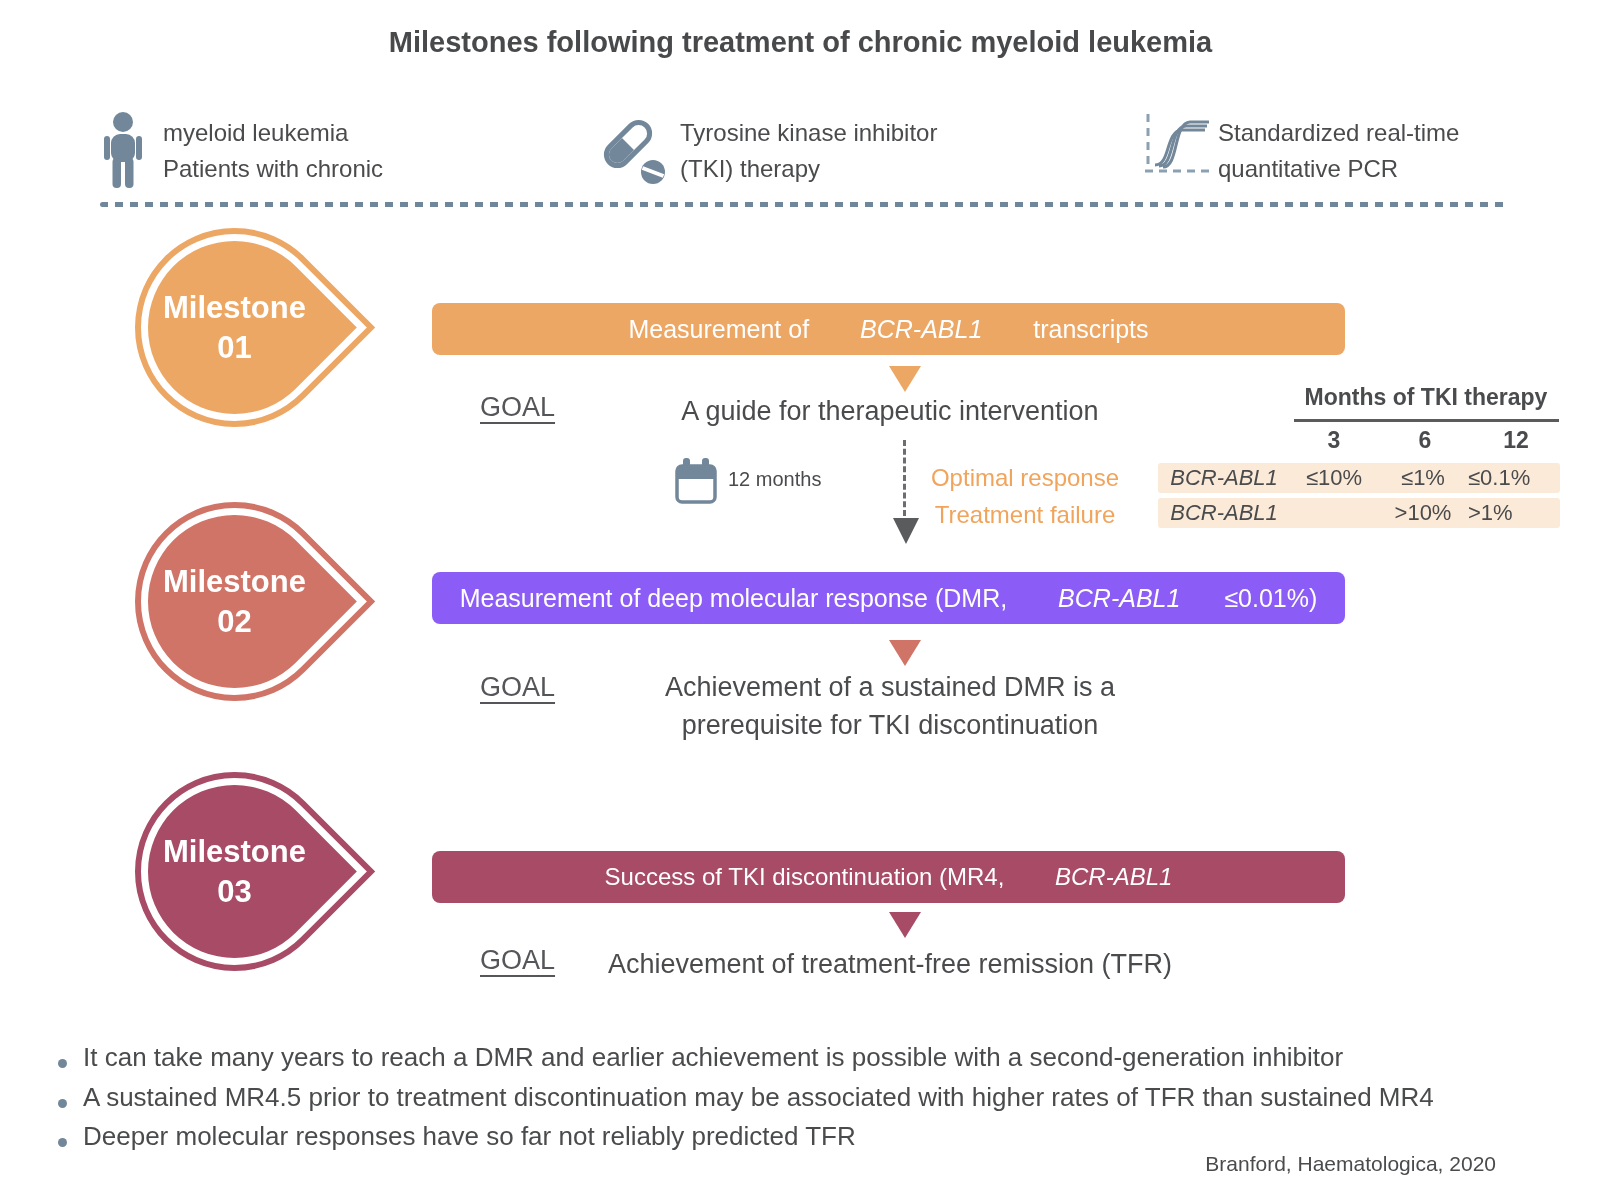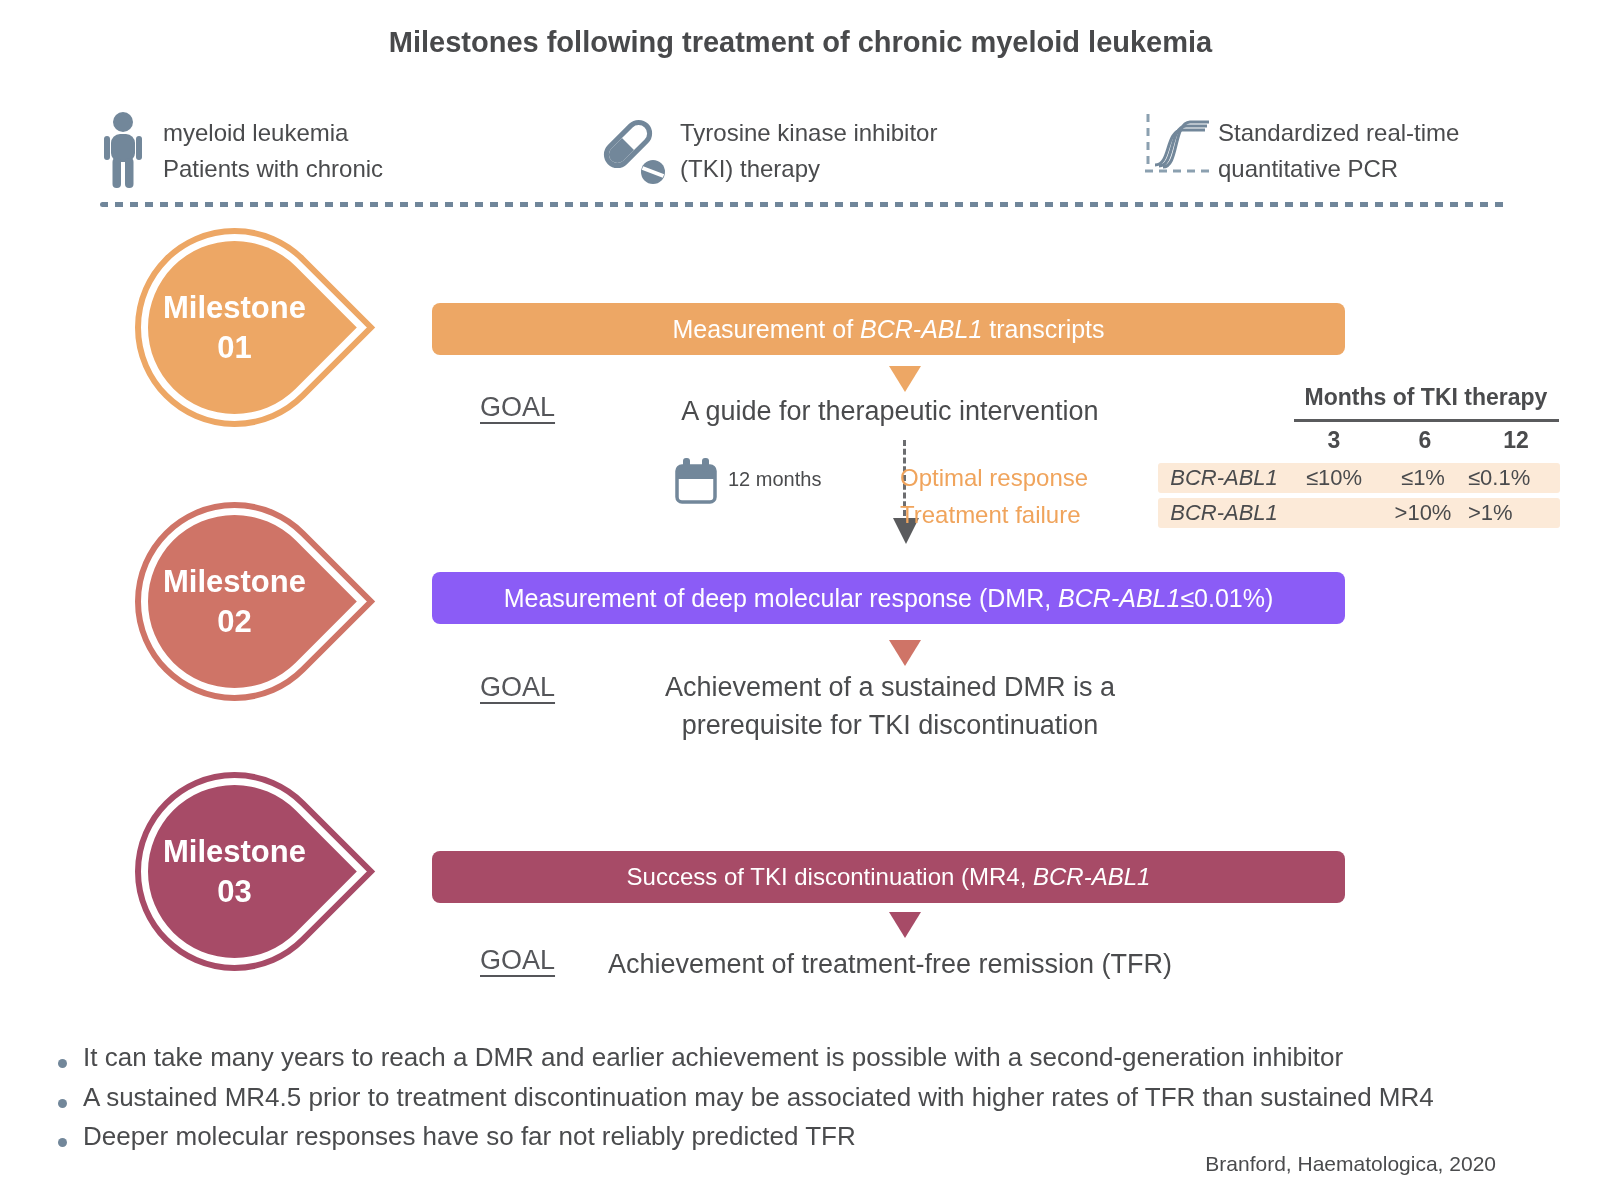--- a/index.html
+++ b/index.html
@@ -18,38 +18,38 @@
   .pin{width:187px;height:187px;box-sizing:content-box;border:6px solid var(--c);
        background:#fff;border-radius:50% 0 50% 50%;transform:rotate(45deg);}
   .pin::before{content:"";position:absolute;inset:7px;background:var(--c);
        border-radius:50% 0 50% 50%;}
   .pin-label{position:absolute;inset:0;display:flex;flex-direction:column;align-items:center;
        justify-content:center;transform:rotate(-45deg);color:#fff;font-weight:bold;
        font-size:31px;line-height:40px;text-align:center;}
   .pin-label span{display:block;}
 
   .bar{left:432px;width:913px;height:52px;border-radius:8px;color:#fff;font-size:25px;
-       display:flex;align-items:center;justify-content:center;}
+       display:flex;align-items:center;justify-content:center;gap:44px;}
   .bar span,.bar em{white-space:pre;}
   .bar em{font-style:italic;}
 
   .tri{width:0;height:0;border-left:16px solid transparent;border-right:16px solid transparent;
        border-top:26px solid var(--c);}
 
   .goal{font-size:27px;color:#55565a;text-decoration:underline;text-underline-offset:6px;
         text-decoration-thickness:2px;}
   .goal-text{font-size:27px;color:#4a4b4d;text-align:center;line-height:38px;}
 
   .months-label{font-size:20px;color:#4a4b4d;}
 
   .dash-line{width:0;height:76px;border-left:3px dashed #6c6d70;}
   .dash-head{width:0;height:0;border-left:13px solid transparent;border-right:13px solid transparent;
              border-top:26px solid #5a5b5d;}
 
-  .cat-label{width:250px;text-align:left;font-size:24px;color:#f0a45c;}
+  .cat-label{width:250px;text-align:center;font-size:24px;color:#f0a45c;}
 
   .tbl-title{width:292px;text-align:center;font-size:23px;font-weight:bold;color:#4a4b4d;}
   .tbl-underline{width:265px;height:0;border-top:3px solid #5a5b5d;}
   .tbl-col{text-align:center;font-size:23px;font-weight:bold;color:#4a4b4d;}
   .qrow{left:1158px;width:402px;height:30px;background:#fcead8;border-radius:3px;
         display:flex;align-items:center;font-size:22px;color:#4a4b4d;}
   .qgene{width:132px;text-align:center;font-style:italic;}
   .qv1{width:88px;text-align:center;}
   .qv2{width:90px;text-align:center;}
   .qv3{width:92px;text-align:left;}

